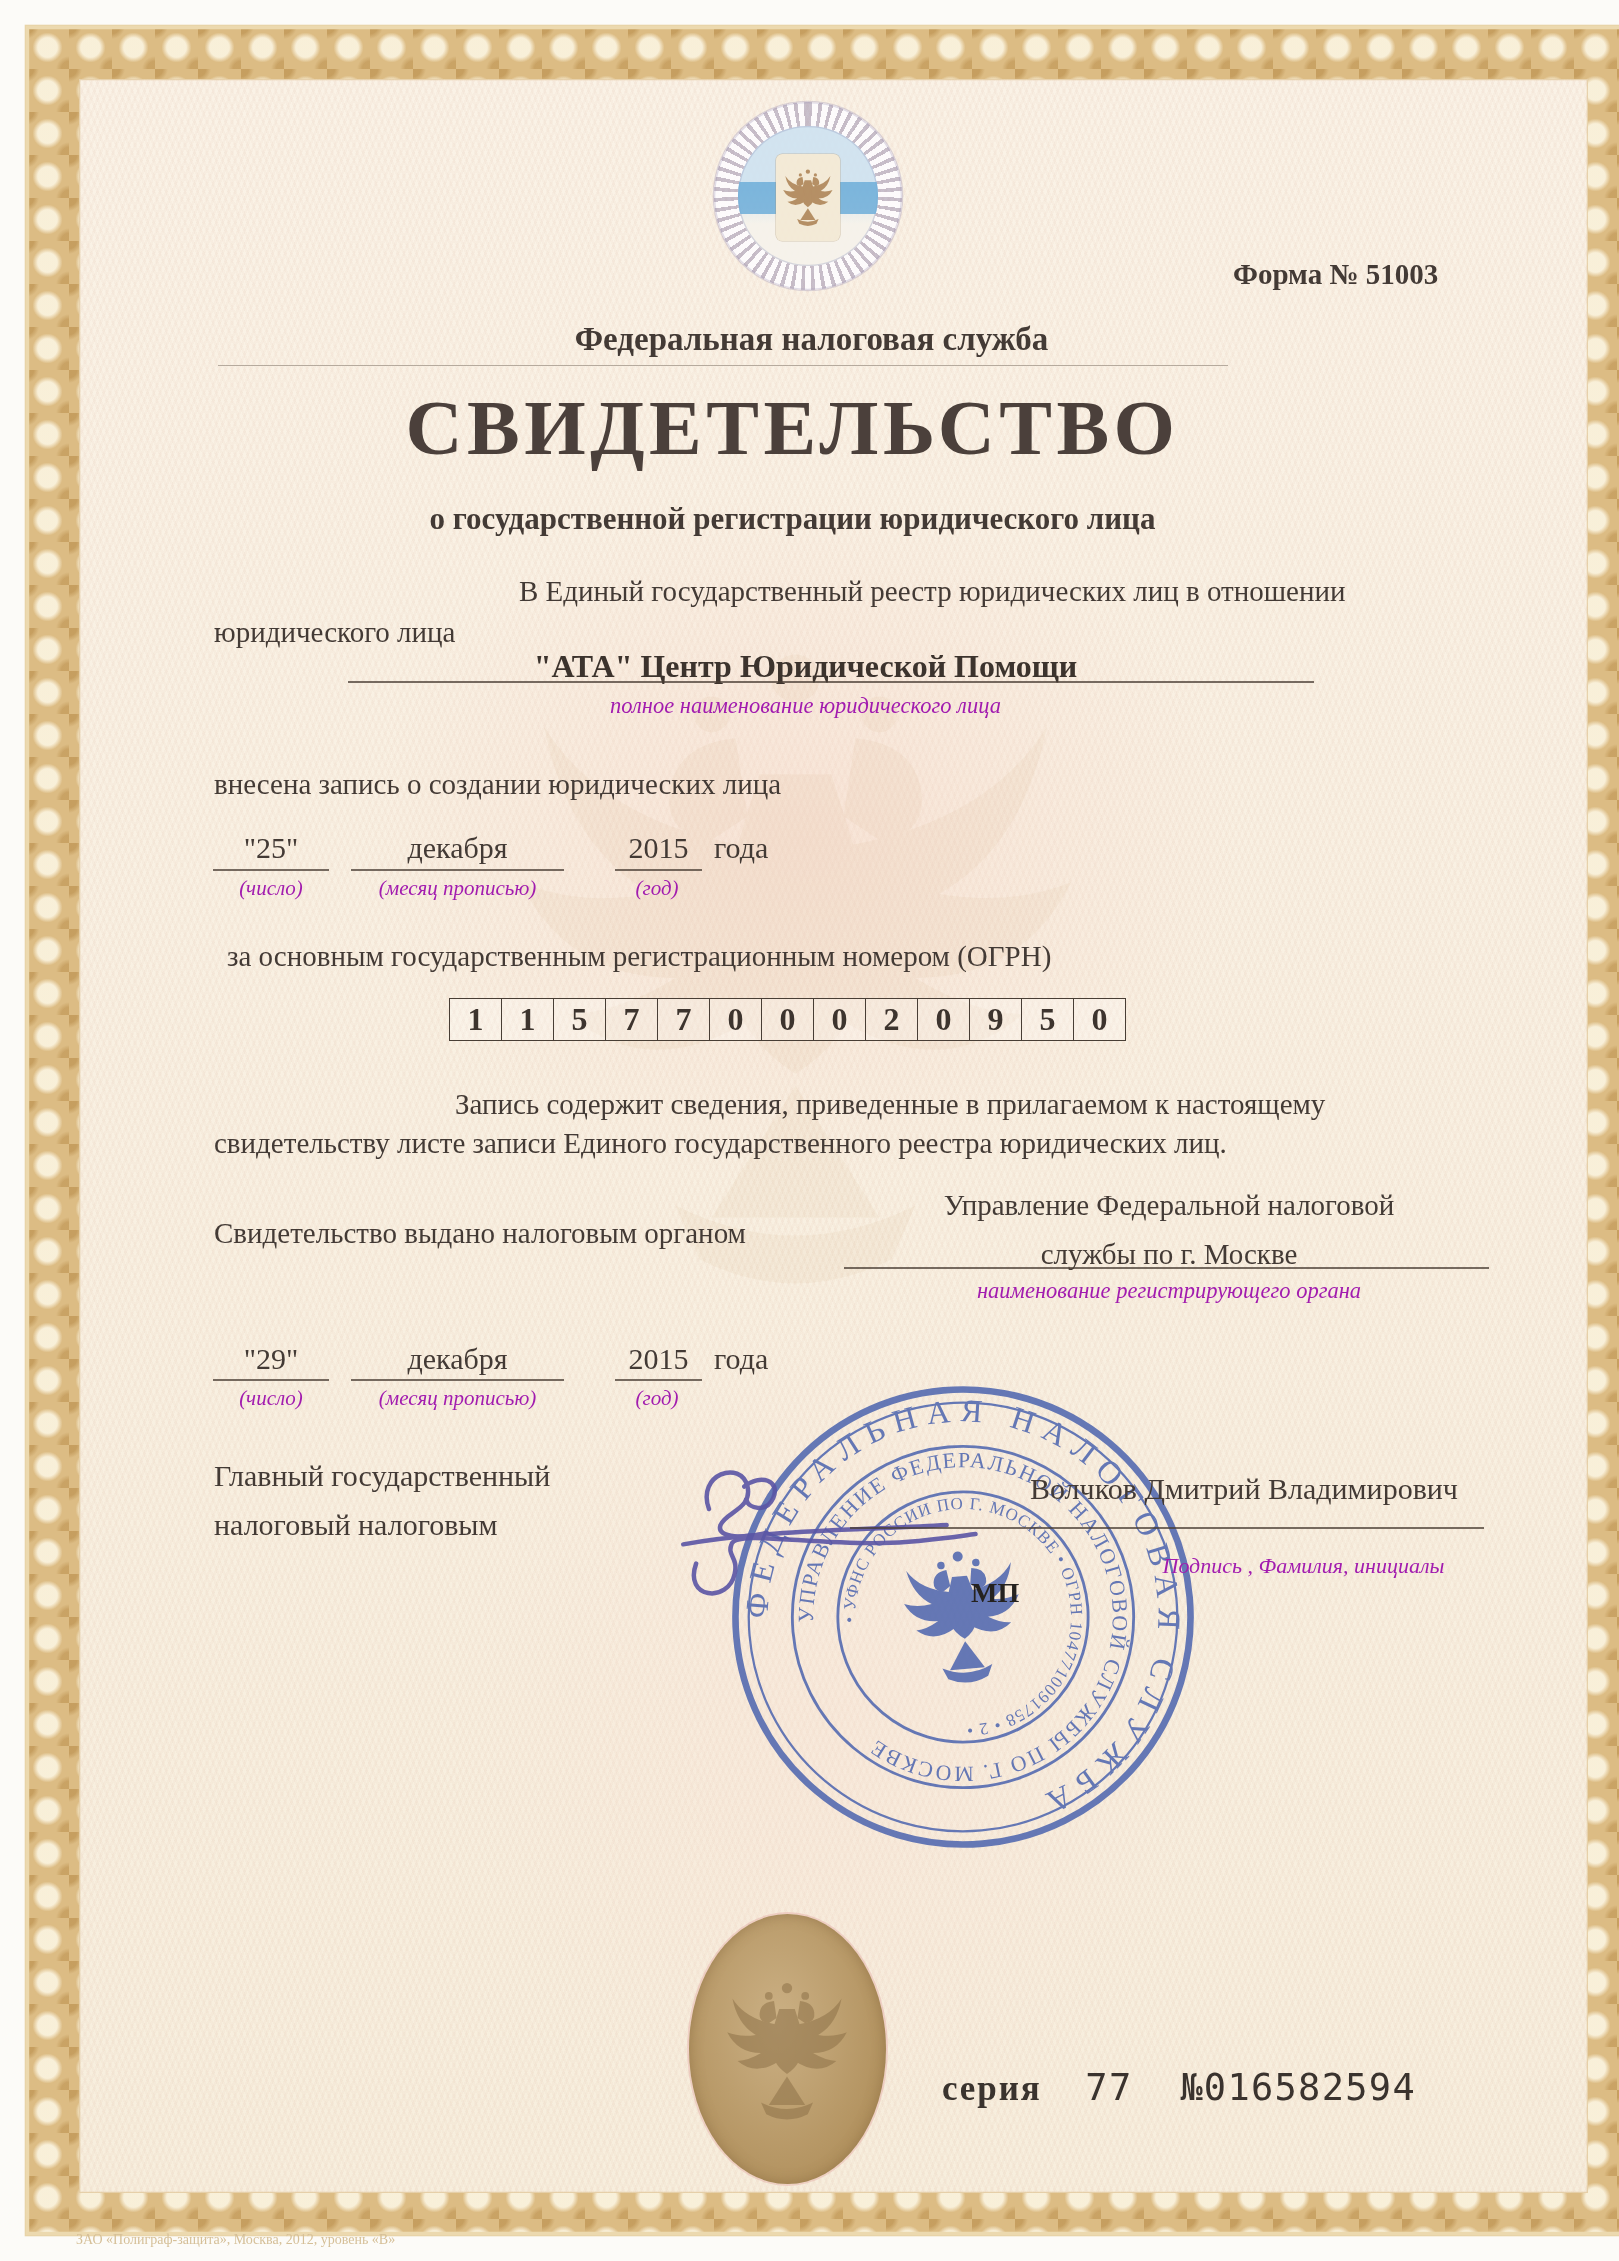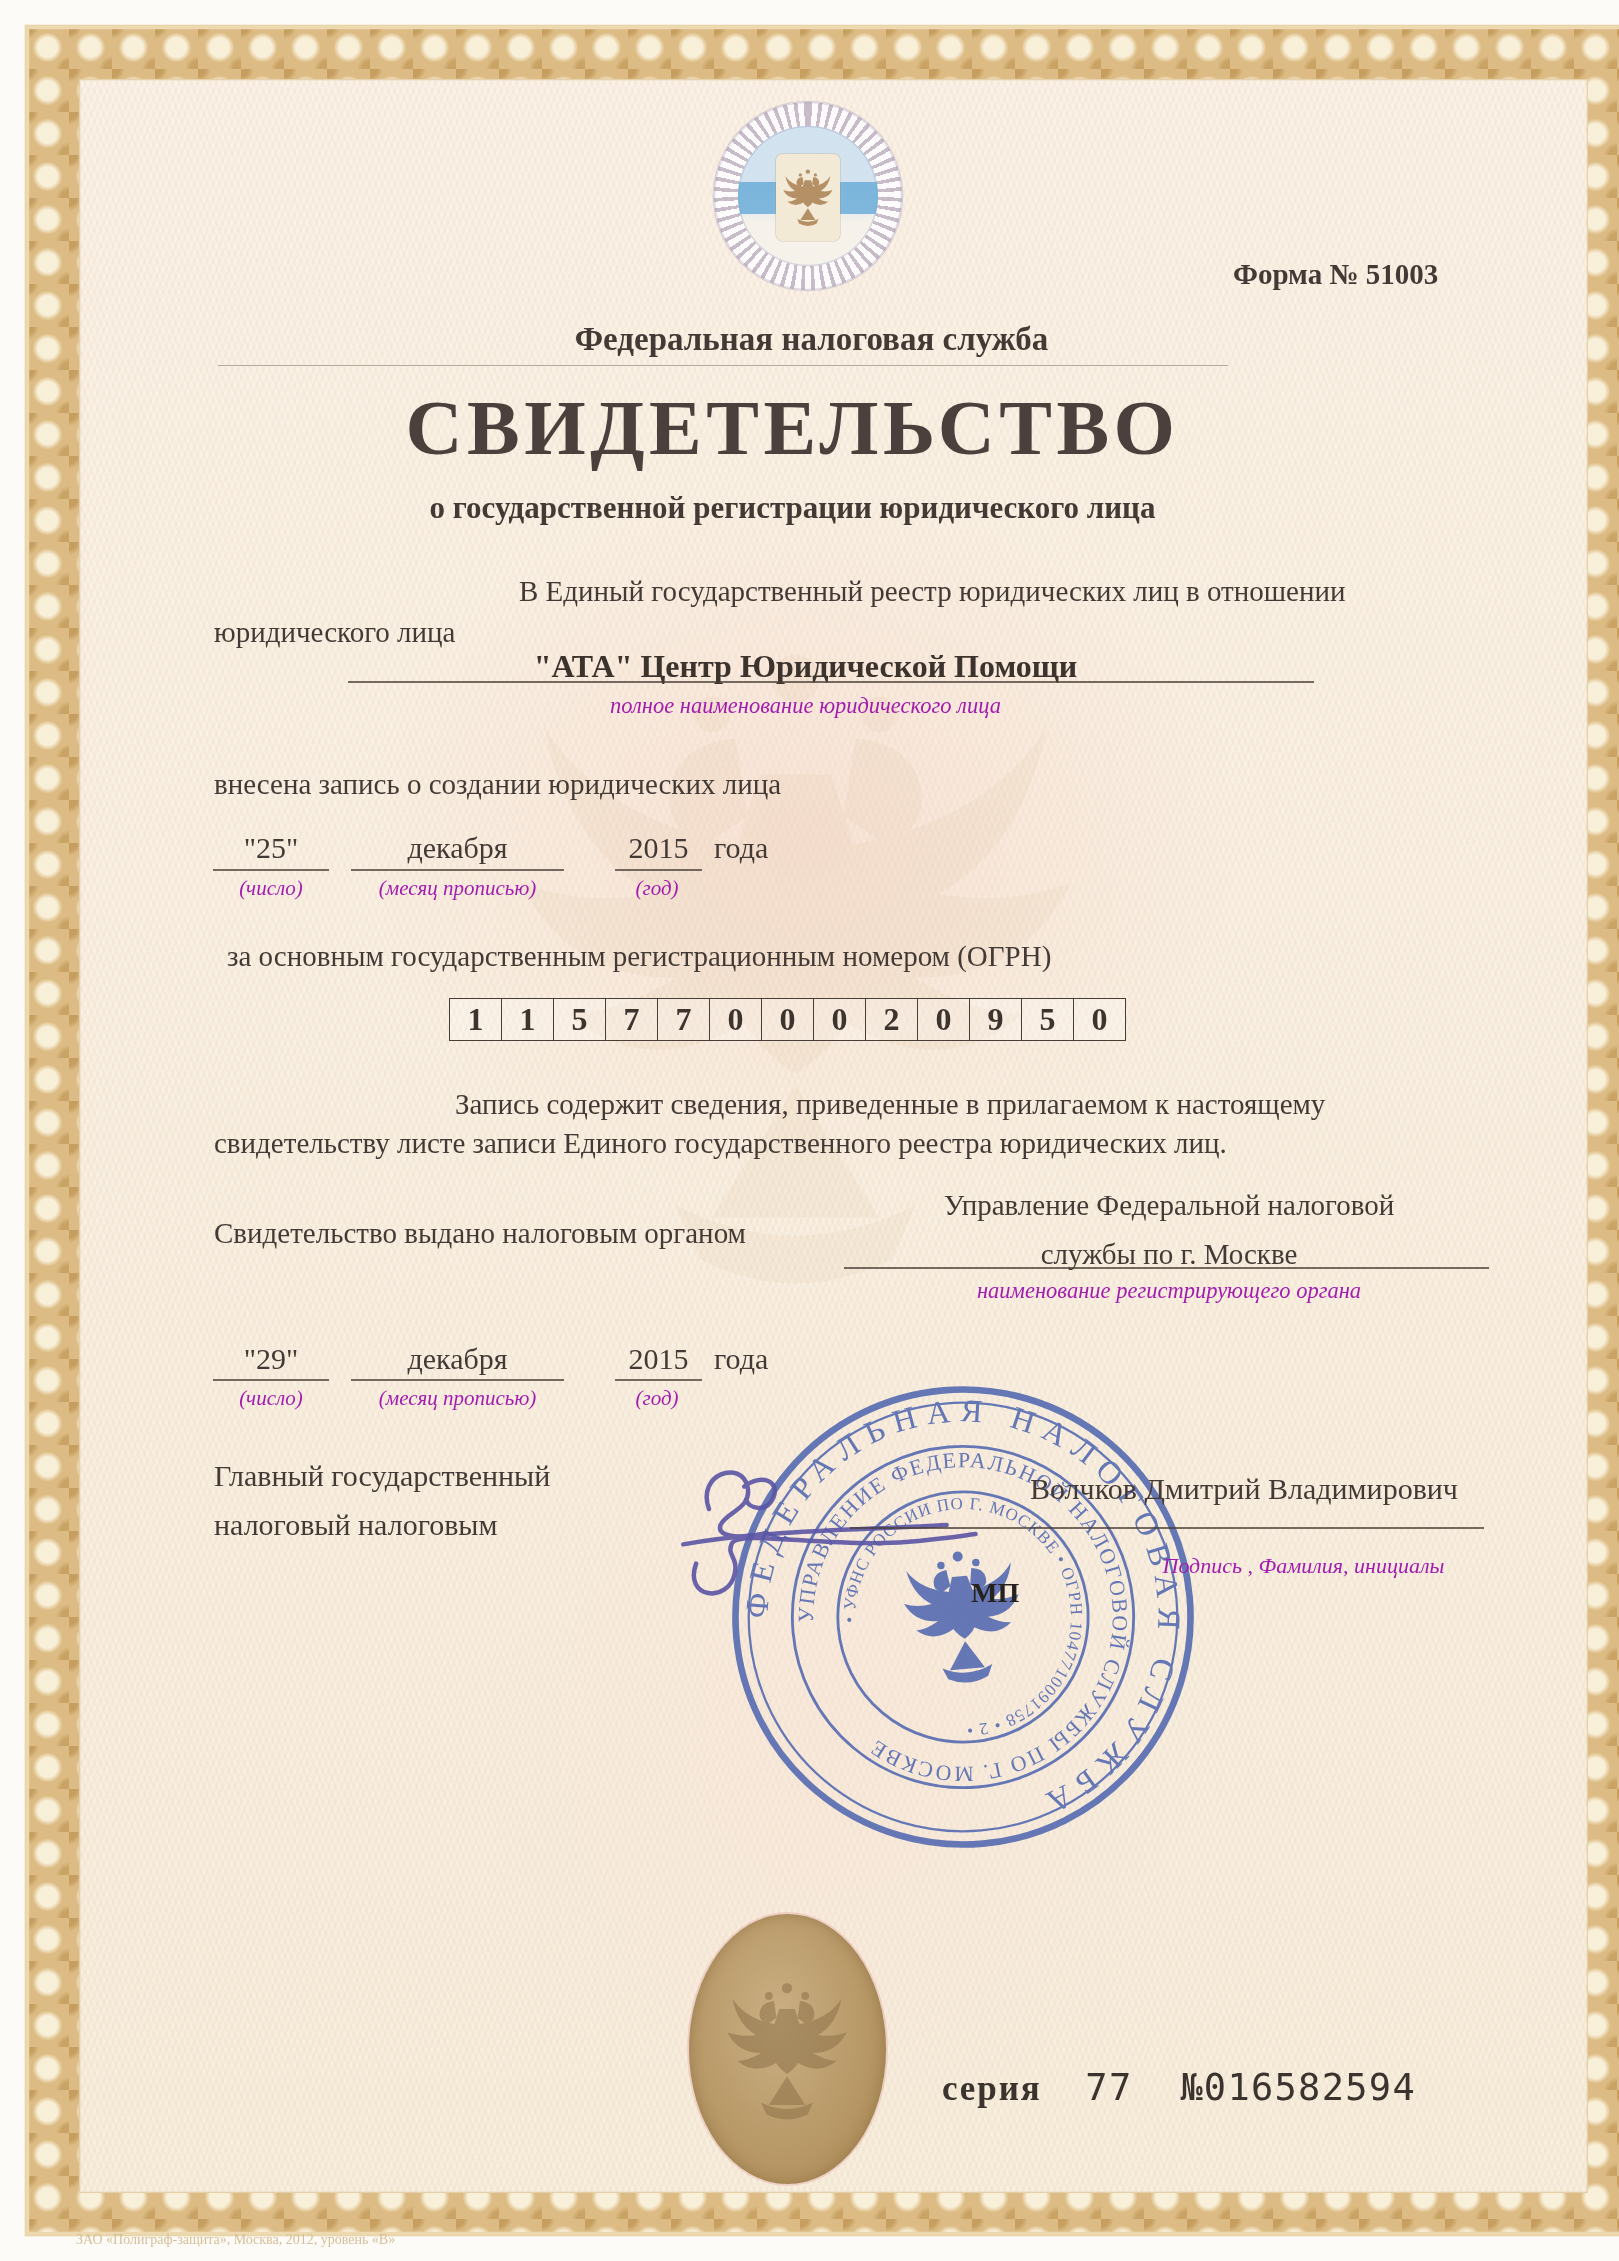--- a/index.html
+++ b/index.html
@@ -122,21 +122,21 @@
     </div>
   </div>
 
   <div class="t" style="left:1233px; top:258px; font-size:29px; font-weight:bold;">Форма  № 51003</div>
 
   <div class="t ctr" style="left:103px; top:321px; width:1417px; font-size:33px; font-weight:bold;">Федеральная налоговая служба</div>
   <div class="rule light" style="left:218px; top:365px; width:1010px;"></div>
 
   <div class="t ctr big-title" style="left:84px; top:383px; width:1417px;">СВИДЕТЕЛЬСТВО</div>
 
-  <div class="t ctr" style="left:84px; top:490px; width:1417px; font-size:31px; font-weight:bold;">о государственной регистрации юридического лица</div>
+  <div class="t ctr" style="left:84px; top:501px; width:1417px; font-size:31px; font-weight:bold;">о государственной регистрации юридического лица</div>
 
   <div class="t" style="left:519px; top:575px; font-size:29px;">В Единый государственный реестр юридических лиц в отношении</div>
   <div class="t" style="left:214px; top:616px; font-size:29px;">юридического лица</div>
 
   <div class="t ctr" style="left:258px; top:648px; width:1095px; font-size:32px; font-weight:bold; color:#3c332d;">"АТА" Центр Юридической Помощи</div>
   <div class="rule" style="left:348px; top:681px; width:966px;"></div>
   <div class="t ctr cap" style="left:258px; top:693px; width:1095px;">полное наименование юридического лица</div>
 
   <div class="t" style="left:214px; top:768px; font-size:29px;">внесена запись о создании юридических лица</div>
 

